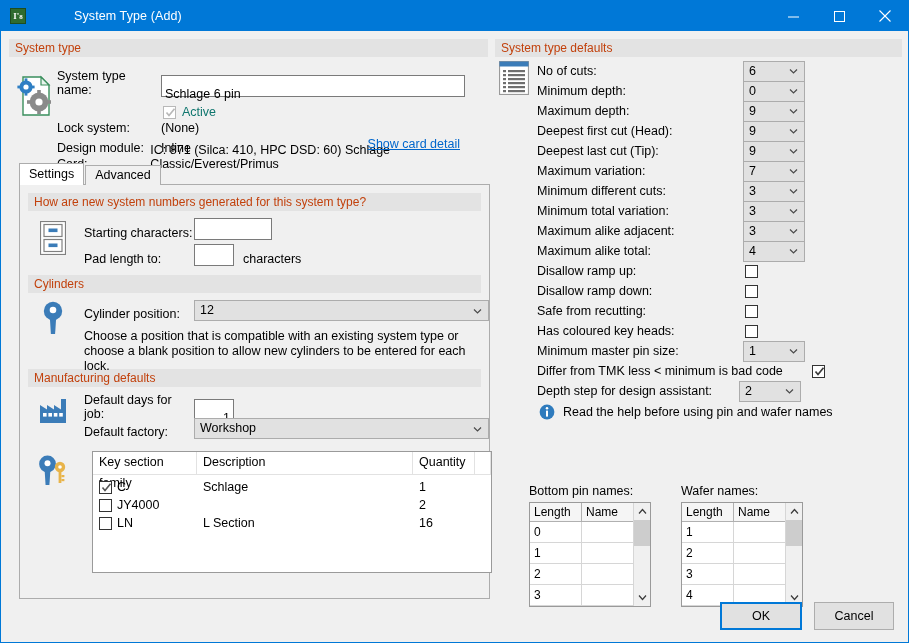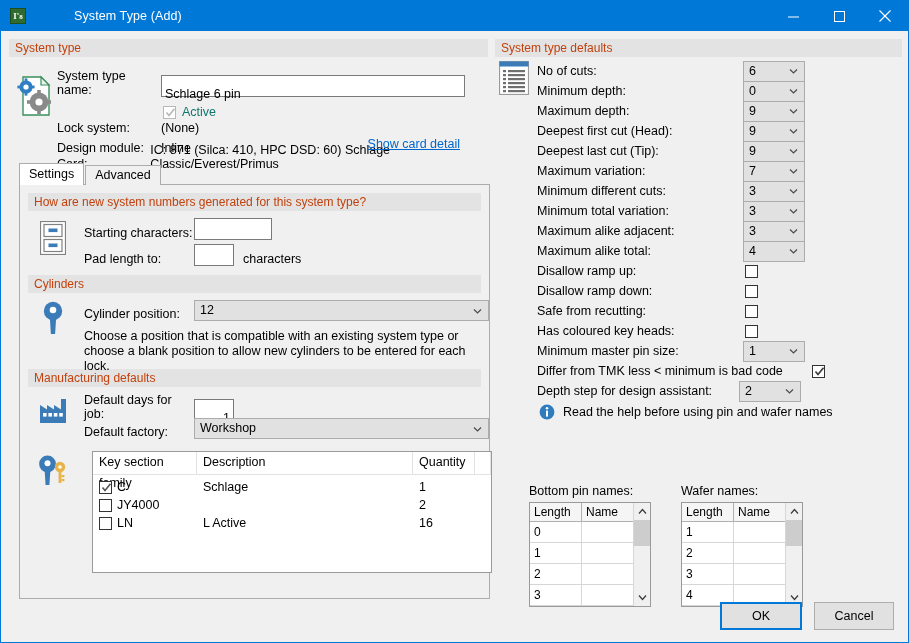--- a/index.html
+++ b/index.html
@@ -501,21 +501,21 @@
               <span class="chk" style="margin-right:5px;"></span><span>JY4000</span>
             </div>
             <div class="c-desc"></div>
             <div class="c-qty">2</div>
           </div>
 
           <div class="ks-row">
             <div class="c-family">
               <span class="chk" style="margin-right:5px;"></span><span>LN</span>
             </div>
-            <div class="c-desc">L Active</div>
+            <div class="c-desc">L Section</div>
             <div class="c-qty">16</div>
           </div>
         </div>
       </div>
     </div>
   </div>
 
   <div class="panel-right">
     <div class="grouphdr">System type defaults</div>
 

